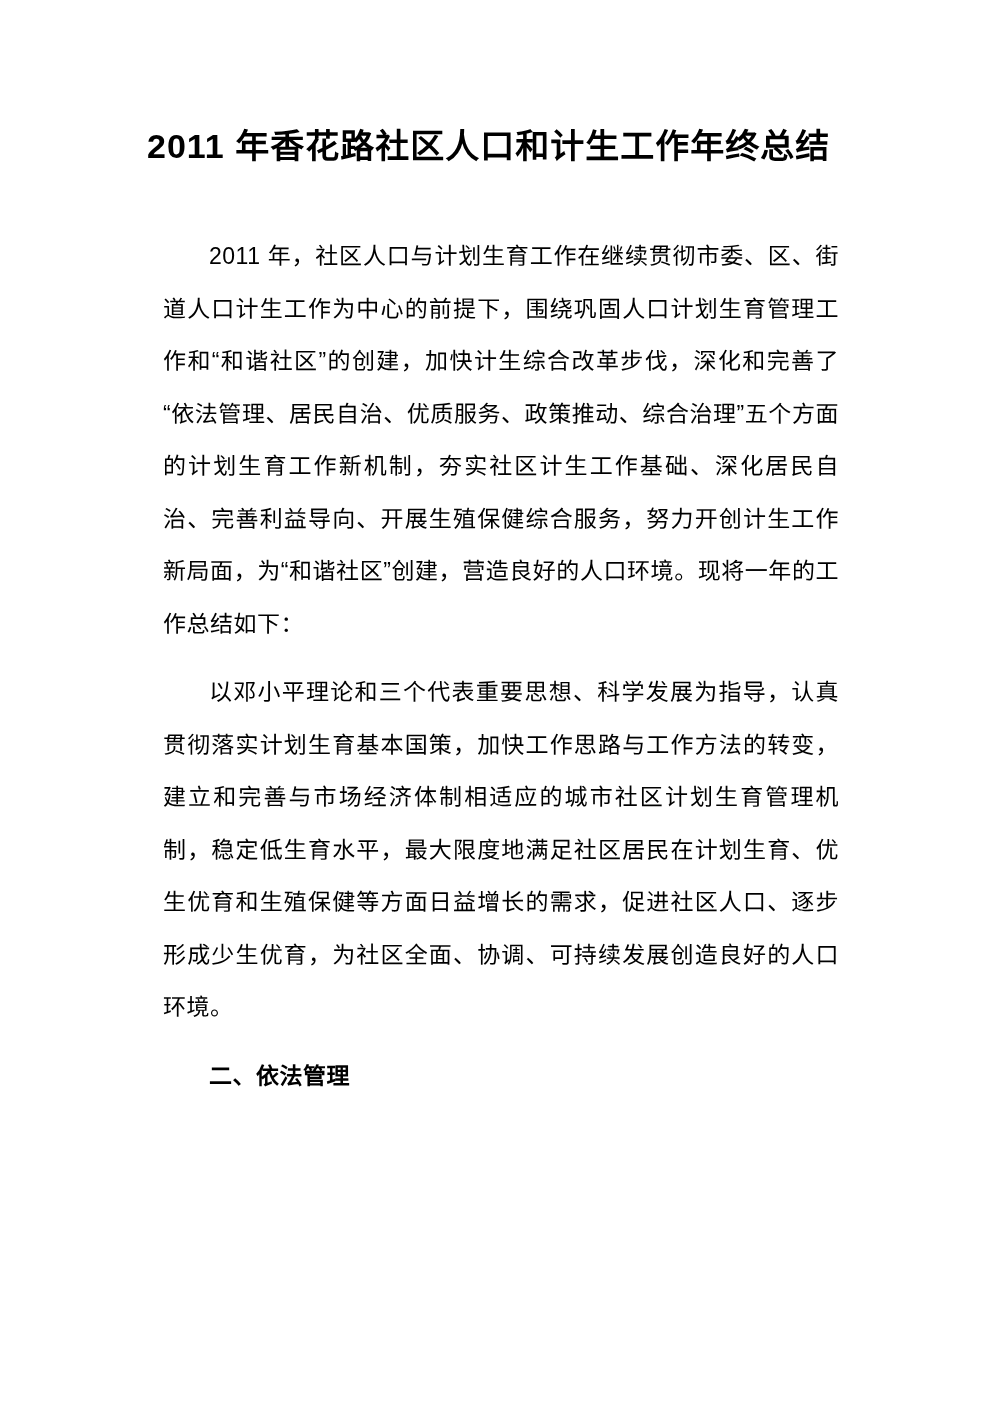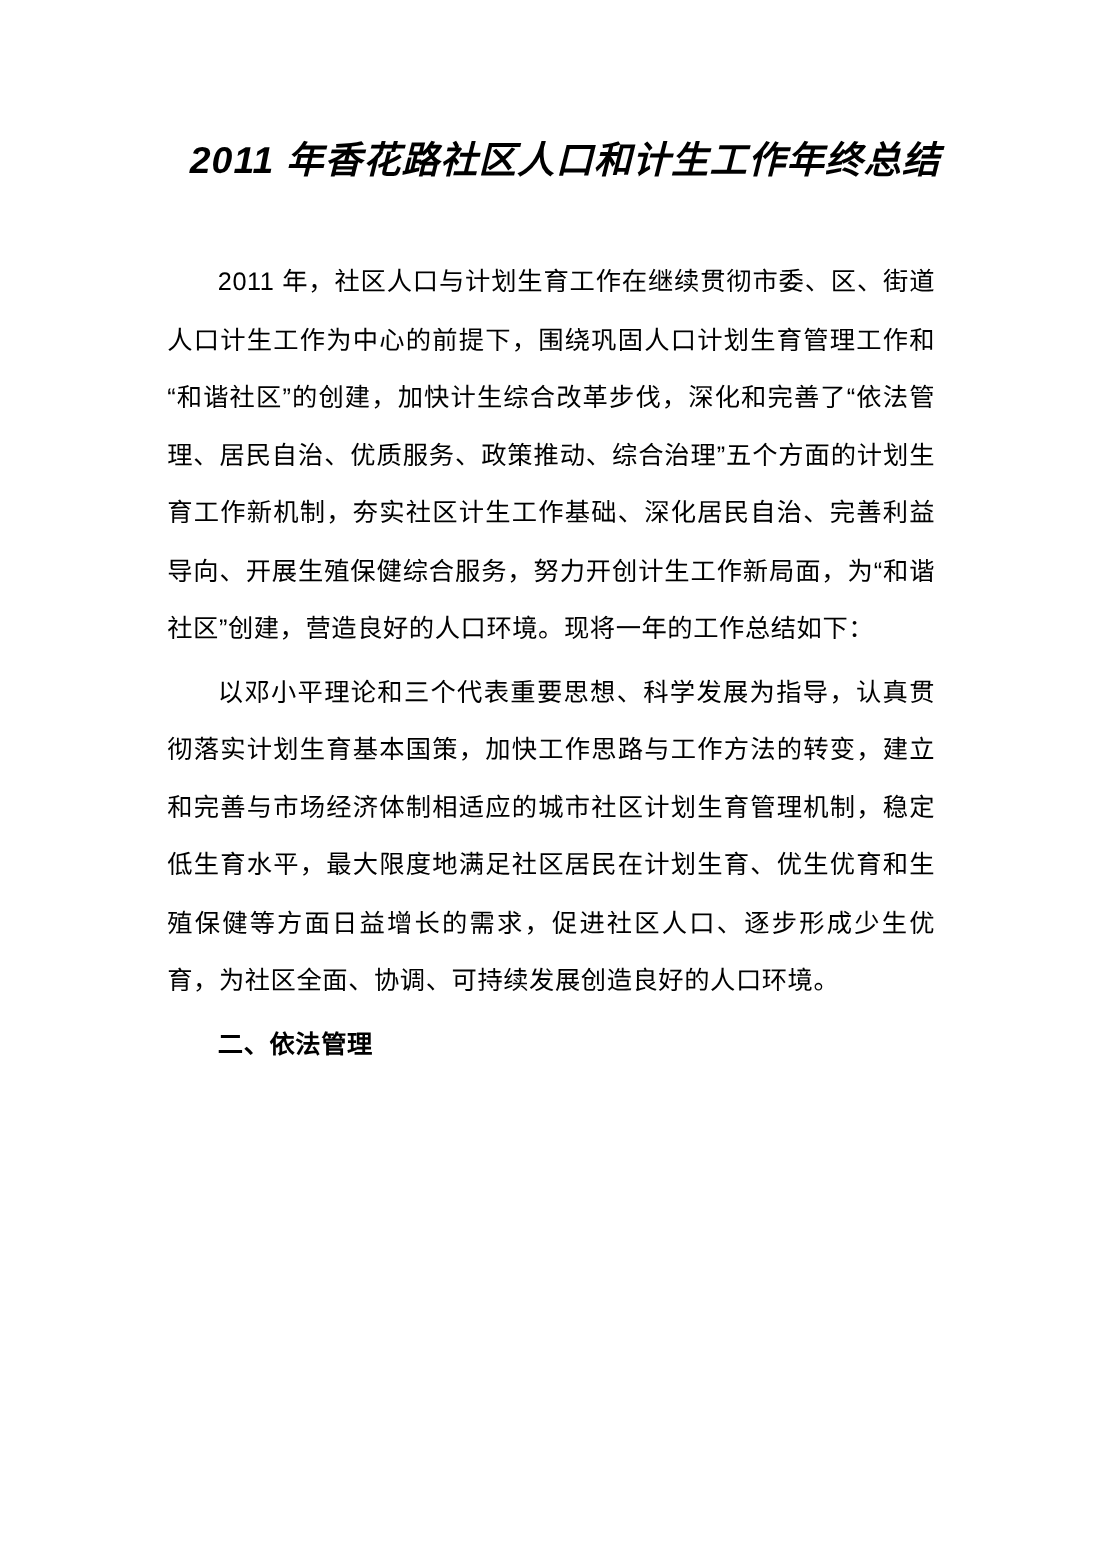--- a/index.html
+++ b/index.html
@@ -16,27 +16,26 @@
     overflow: hidden;
     font-family: "Liberation Sans", "DejaVu Sans", sans-serif;
     box-sizing: border-box;
     padding: 122px 145px 0 147px;
   }
   .doc-title {
     margin: 0 0 60px 0;
     font-size: 34px;
     font-weight: bold;
     line-height: 48px;
-    text-align: right;
+    text-align: left;
     letter-spacing: 1px;
     white-space: nowrap;
-    font-style: italic;
   }
   .para {
-    margin: 5px;
+    margin: 16px;
     font-size: 23px;
     line-height: 52.5px;
     text-align: justify;
     text-indent: 2em;
     letter-spacing: 0.5px;
   }
   .section-heading {
     font-weight: bold;
     text-align: left;
   }

